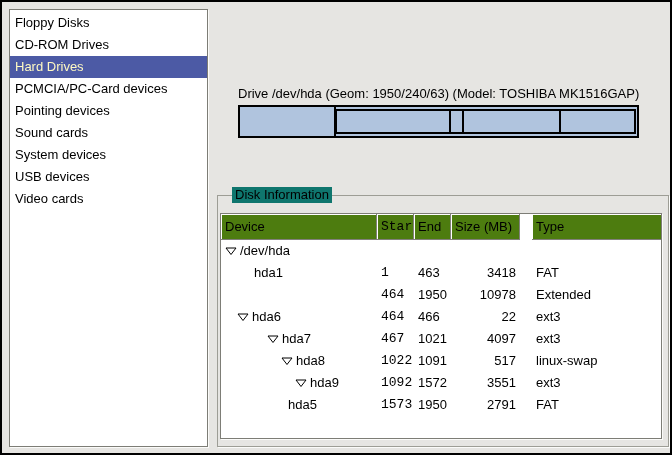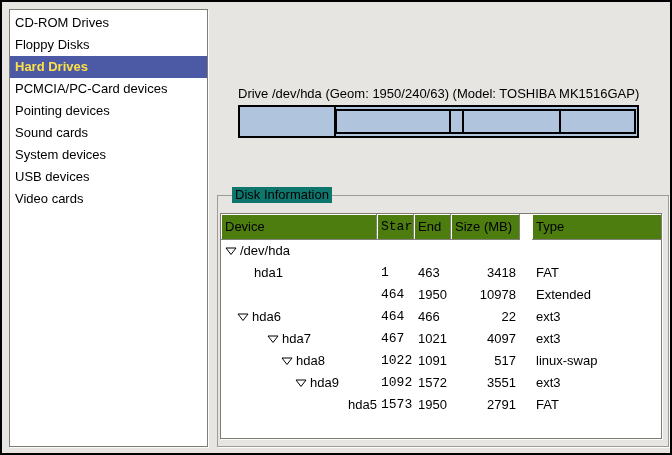--- a/index.html
+++ b/index.html
@@ -8,21 +8,21 @@
     border:2px solid #000;background:#e6e5e2;overflow:hidden;
     font-family:"Liberation Sans",sans-serif;font-size:13px;color:#000;
   }
   
   .sidebar{
     position:absolute;left:7px;top:7px;width:199px;height:438px;
     box-sizing:border-box;background:#fff;border:1px solid #7d7d76;
     box-shadow:1px 1px 0 #fbfbf9;padding-top:2px;overflow:hidden;
   }
   .side-item{height:22px;line-height:22px;padding-left:5px;white-space:nowrap;cursor:default;}
-  .side-item.selected{color:#fde047;font-weight:bold;}
+  .side-item.selected{color:#fef9c3;}
   
   .drive-label{position:absolute;left:236px;top:84px;white-space:nowrap;}
   .pbar{
     position:absolute;left:236px;top:103px;width:401px;height:33px;
     box-sizing:border-box;border:2px solid #000;background:#b0c4de;
   }
   .pbar-divider{position:absolute;top:0;bottom:0;width:2px;background:#000;}
   .ext-box{
     position:absolute;top:2px;bottom:2px;right:1px;box-sizing:border-box;
     border:2px solid #000;background:#b0c4de;
@@ -62,22 +62,22 @@
   .td.c1,.td.c2,.td.c4{padding-left:4px;}
   .td.c3{text-align:right;padding-right:4px;}
   .exp-slot{flex:0 0 15px;width:15px;height:100%;display:inline-flex;align-items:center;}
 </style>
 </head>
 <body>
 
 <div class="screen">
 
   <div class="sidebar">
+      <div class="side-item">Floppy Disks</div>
       <div class="side-item">CD-ROM Drives</div>
-      <div class="side-item">Floppy Disks</div>
       <div class="side-item selected" style="background: rgb(76, 90, 165);">Hard Drives</div>
       <div class="side-item">PCMCIA/PC-Card devices</div>
       <div class="side-item">Pointing devices</div>
       <div class="side-item">Sound cards</div>
       <div class="side-item">System devices</div>
       <div class="side-item">USB devices</div>
       <div class="side-item">Video cards</div>
     </div>
 
   <div class="drive-label">Drive /dev/hda (Geom: 1950/240/63) (Model: TOSHIBA MK1516GAP)</div>
@@ -191,21 +191,21 @@
               </svg>
             </span>
             <span>hda9</span>
           </div>
           <div class="td c1">1092</div>
           <div class="td c2">1572</div>
           <div class="td c3">3551</div>
           <div class="td c4">ext3</div>
         </div>
         <div class="trow">
-          <div class="td c0" style="padding-left: 36px; justify-content: flex-end;">
+          <div class="td c0" style="padding-left: 52px;">
             <span class="exp-slot"></span>
             <span>hda5</span>
           </div>
           <div class="td c1">1573</div>
           <div class="td c2">1950</div>
           <div class="td c3">2791</div>
           <div class="td c4">FAT</div>
         </div>
       </div>
   </div>

